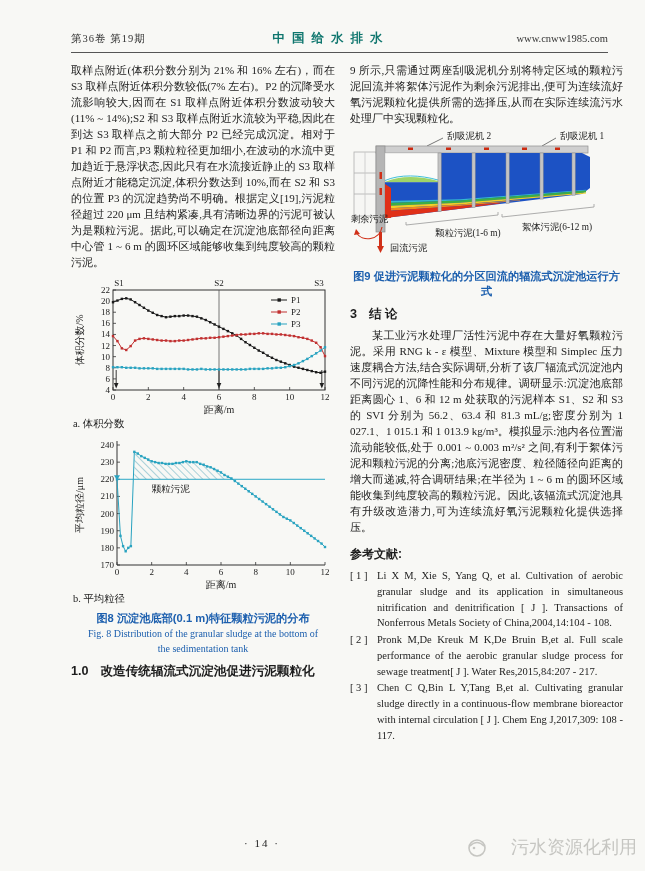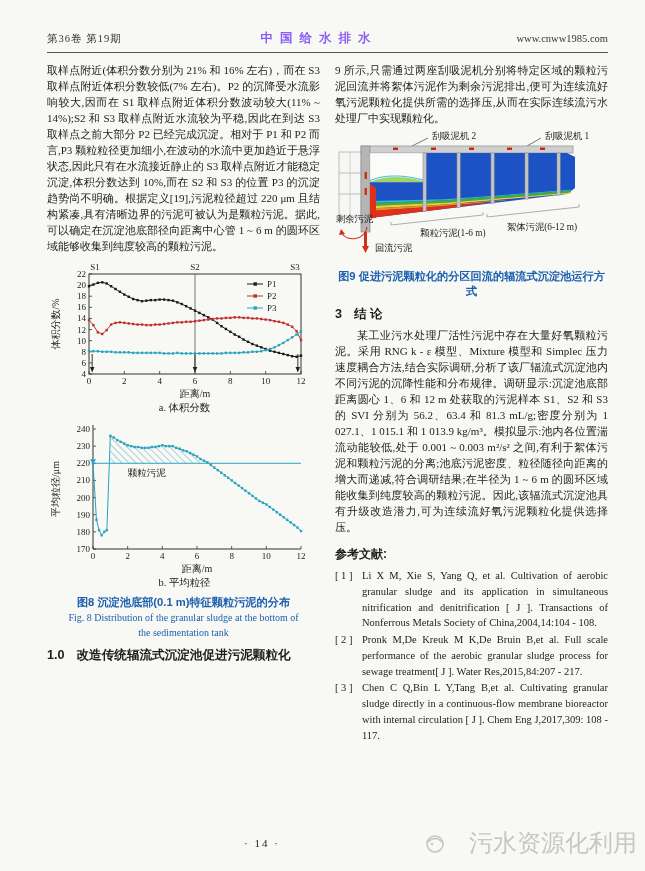--- a/index.html
+++ b/index.html
@@ -1,42 +1,42 @@
 <!DOCTYPE html>
 <html><head>
 <meta charset="utf-8">
 <style>
   html,body{margin:0;padding:0;background:#e8e8e6;}
   .page{width:645px;height:871px;background:#f8f8f5;position:relative;overflow:hidden;
         font-family:"Liberation Serif","DejaVu Serif",serif;color:#1c1c1c;}
-  .inner{padding:30px 37px 0 47px;}
+  .inner{padding:30px 37px 0 47px;margin-left:24px;}
   .jheader{display:flex;justify-content:space-between;align-items:baseline;font-size:10.5px;color:#333;}
-  .jheader .jtitle{color:#8b5cf6;font-weight:bold;font-size:12.5px;letter-spacing:7px;}
+  .jheader .jtitle{color:#0f766e;font-weight:bold;font-size:12.5px;letter-spacing:7px;}
   .jheader .issue{letter-spacing:1px;}
   .hrule{border-top:1.2px solid #555;margin-top:5px;}
   .columns{display:flex;gap:15px;margin-top:9px;}
   .col{width:273px;}
   .body-text{font-size:11px;line-height:1.455;text-align:justify;margin:0;}
   .indent{text-indent:2em;}
   .chart-block{margin:4px 0 0 2px;}
-  .subcap{font-size:10.4px;text-align:center;margin-top:-3px;color:#222;}
+  .subcap{font-size:10.4px;text-align:left;margin-top:-3px;color:#222;}
   .figcap-cn{font-size:11.2px;font-weight:bold;color:#1c5fae;text-align:center;margin-top:5px;
              font-family:"Liberation Sans","DejaVu Sans",sans-serif;}
   .figcap-en{font-size:10px;color:#1c5fae;text-align:center;line-height:1.5;}
   .sec-head{font-weight:bold;font-size:12.6px;margin:7px 0 4px;
             font-family:"Liberation Sans","DejaVu Sans",sans-serif;}
   .sec-head .num{margin-right:12px;}
   .fig9-wrap{margin:4px 0 0 0;text-align:center;font-family:Liberation Serif, serif;}
   .ref-title{font-weight:bold;font-size:12px;margin:11px 0 5px;
              font-family:"Liberation Sans","DejaVu Sans",sans-serif;}
   .ref{display:flex;font-size:10.5px;line-height:1.5;margin-bottom:1px;}
   .ref .num{width:27px;flex:none;}
   .ref .txt{flex:1;text-align:justify;}
   .pageno{position:absolute;left:244px;bottom:22px;font-size:11px;letter-spacing:2px;}
-  .watermark{position:absolute;right:8px;bottom:12px;color:#c6c6c2;font-size:24px;
+  .watermark{position:absolute;right:8px;bottom:12px;color:#c6c6c2;font-size:18px;
              display:flex;align-items:center;gap:22px;
              font-family:"Liberation Sans","DejaVu Sans",sans-serif;margin-top:8px;}
 </style>
 </head>
 <body>
 
 <div class="page">
   <div class="inner">
     <div class="jheader">
       <span class="issue">第36卷  第19期</span>

